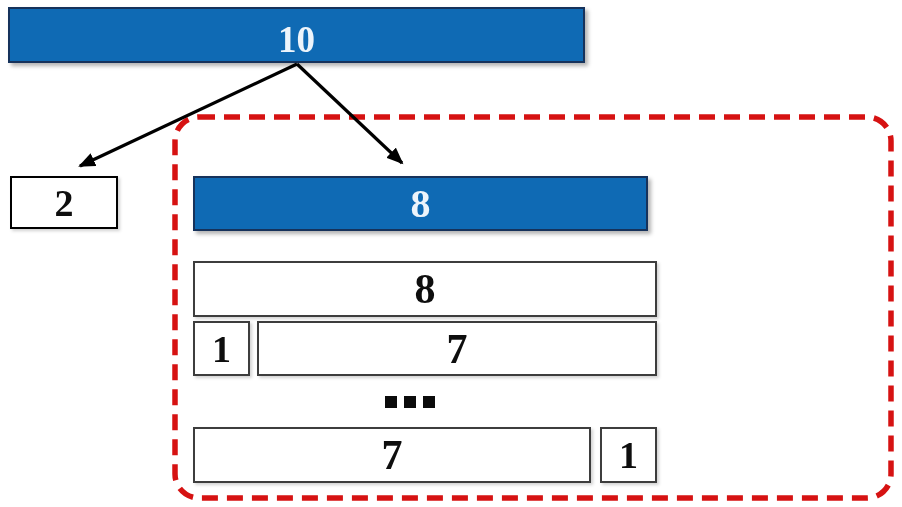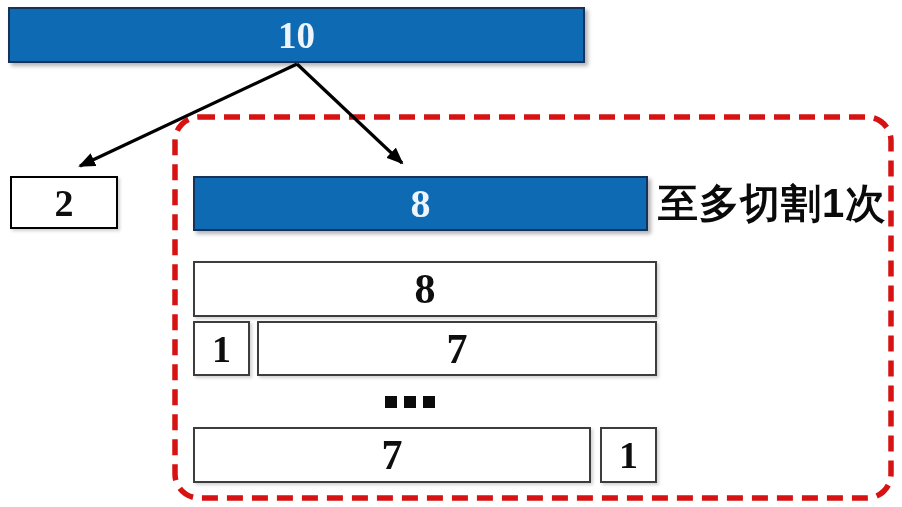--- a/index.html
+++ b/index.html
@@ -32,21 +32,21 @@
     border: 2px solid #16325B;
     color: #EDF4FB;
     box-shadow: 3px 3px 4px rgba(0,0,0,0.30);
   }
   .bar-white {
     background: #ffffff;
     border: 2px solid #3D3D3D;
     color: #0E0E0E;
     box-shadow: 2px 2px 3px rgba(0,0,0,0.18);
   }
-  #root-bar   { left: 8px;   top: 7px;   width: 577px; height: 56px; font-size: 37px; }
+  #root-bar   { left: 8px;   top: 7px;   width: 577px; height: 56px; font-size: 37px; align-items: flex-end; }
   #leaf-2     { left: 10px;  top: 176px; width: 108px; height: 53px; font-size: 38px; border-color: #000000; }
   #cut-bar-8  { left: 193px; top: 176px; width: 455px; height: 55px; font-size: 40px; }
   #opt-8      { left: 193px; top: 261px; width: 464px; height: 56px; font-size: 42px; }
   #opt-1a     { left: 193px; top: 321px; width: 57px;  height: 55px; font-size: 38px; }
   #opt-7a     { left: 257px; top: 321px; width: 400px; height: 55px; font-size: 42px; }
   #opt-7b     { left: 193px; top: 427px; width: 398px; height: 56px; font-size: 42px; }
   #opt-1b     { left: 600px; top: 427px; width: 57px;  height: 56px; font-size: 38px; }
   .annotation {
     position: absolute;
     left: 658px; top: 176px;
@@ -101,21 +101,20 @@
   </div>
 
   <div id="leaf-2" class="bar bar-white">
     <span>2</span>
   </div>
 
   <div id="cut-bar-8" class="bar bar-blue">
     <span>8</span>
   </div>
 
-  <div class="annotation">至多切割1次</div>
 
   <div id="opt-8" class="bar bar-white">
     <span>8</span>
   </div>
 
   <div id="opt-1a" class="bar bar-white">
     <span>1</span>
   </div>
   <div id="opt-7a" class="bar bar-white">
     <span>7</span>

